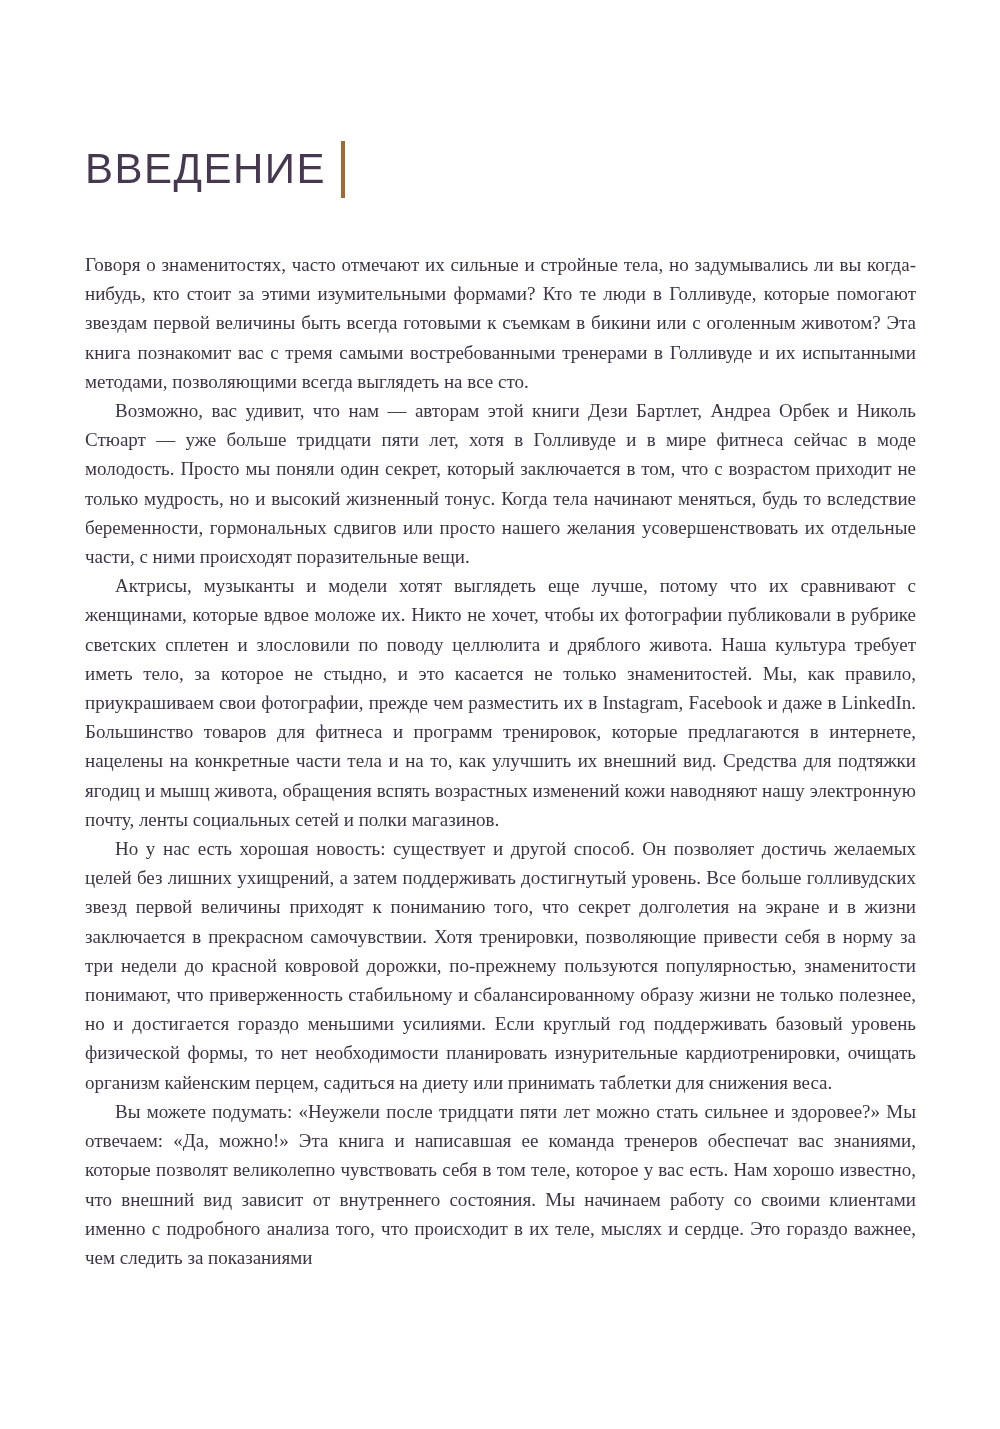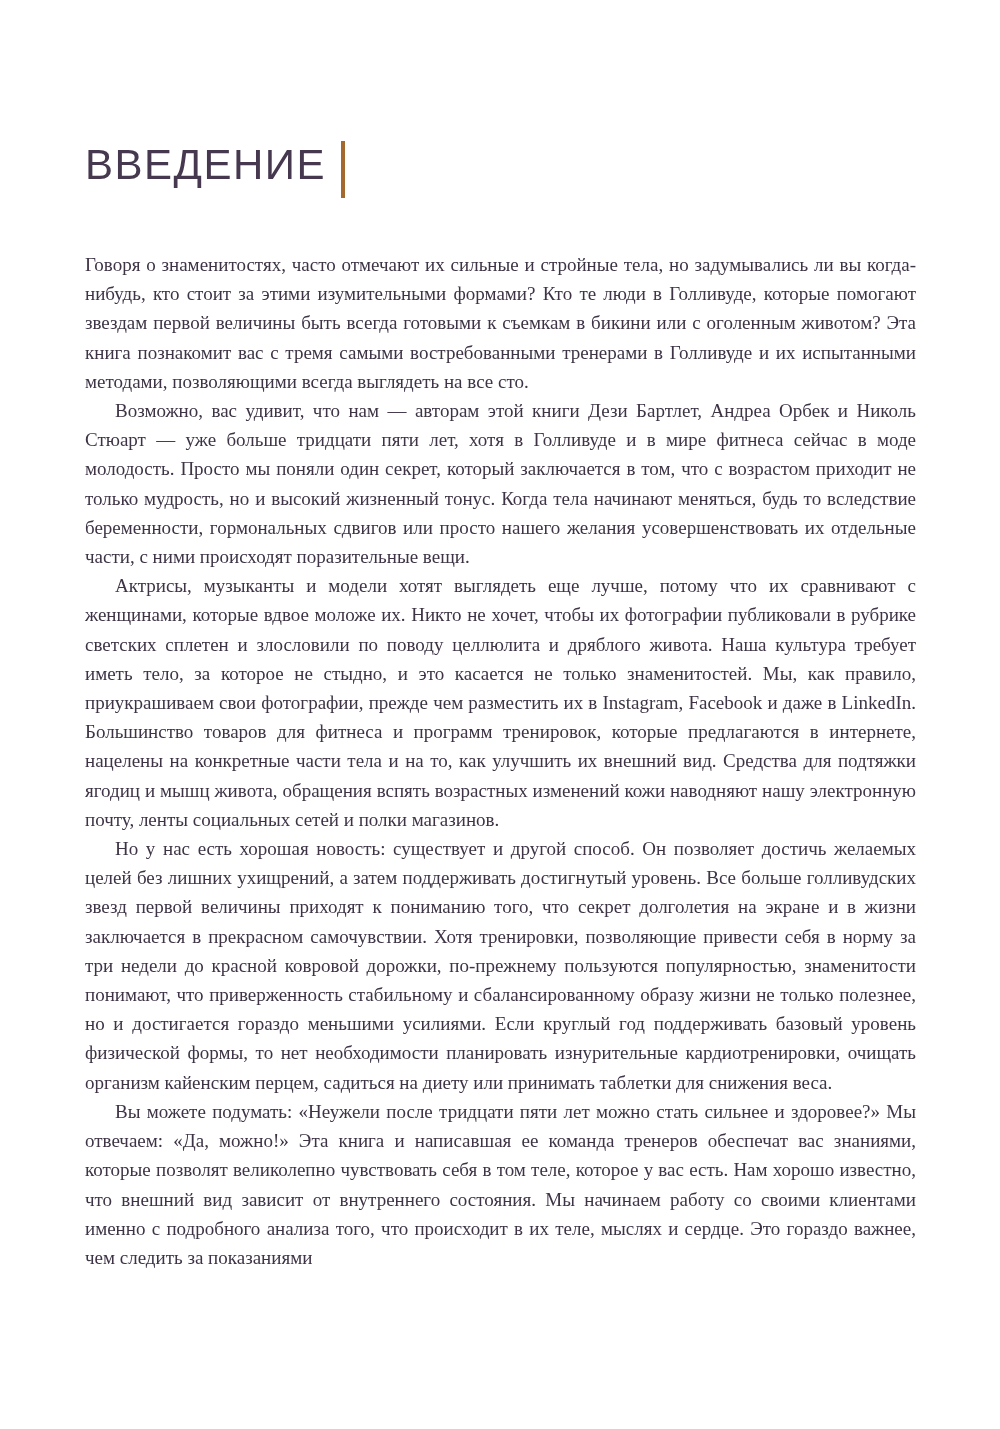--- a/index.html
+++ b/index.html
@@ -13,20 +13,21 @@
     width: 1000px;
     height: 1429px;
     background: #ffffff;
     overflow: hidden;
   }
   .title-row {
     position: absolute;
     left: 85px;
     top: 141px;
     display: flex;
+    align-items: center;
     gap: 15px;
   }
   .title {
     margin: 0;
     font-family: "Liberation Sans", sans-serif;
     font-size: 42px;
     font-weight: 400;
     letter-spacing: 1.5px;
     color: #46394f;
     line-height: 1.15;

